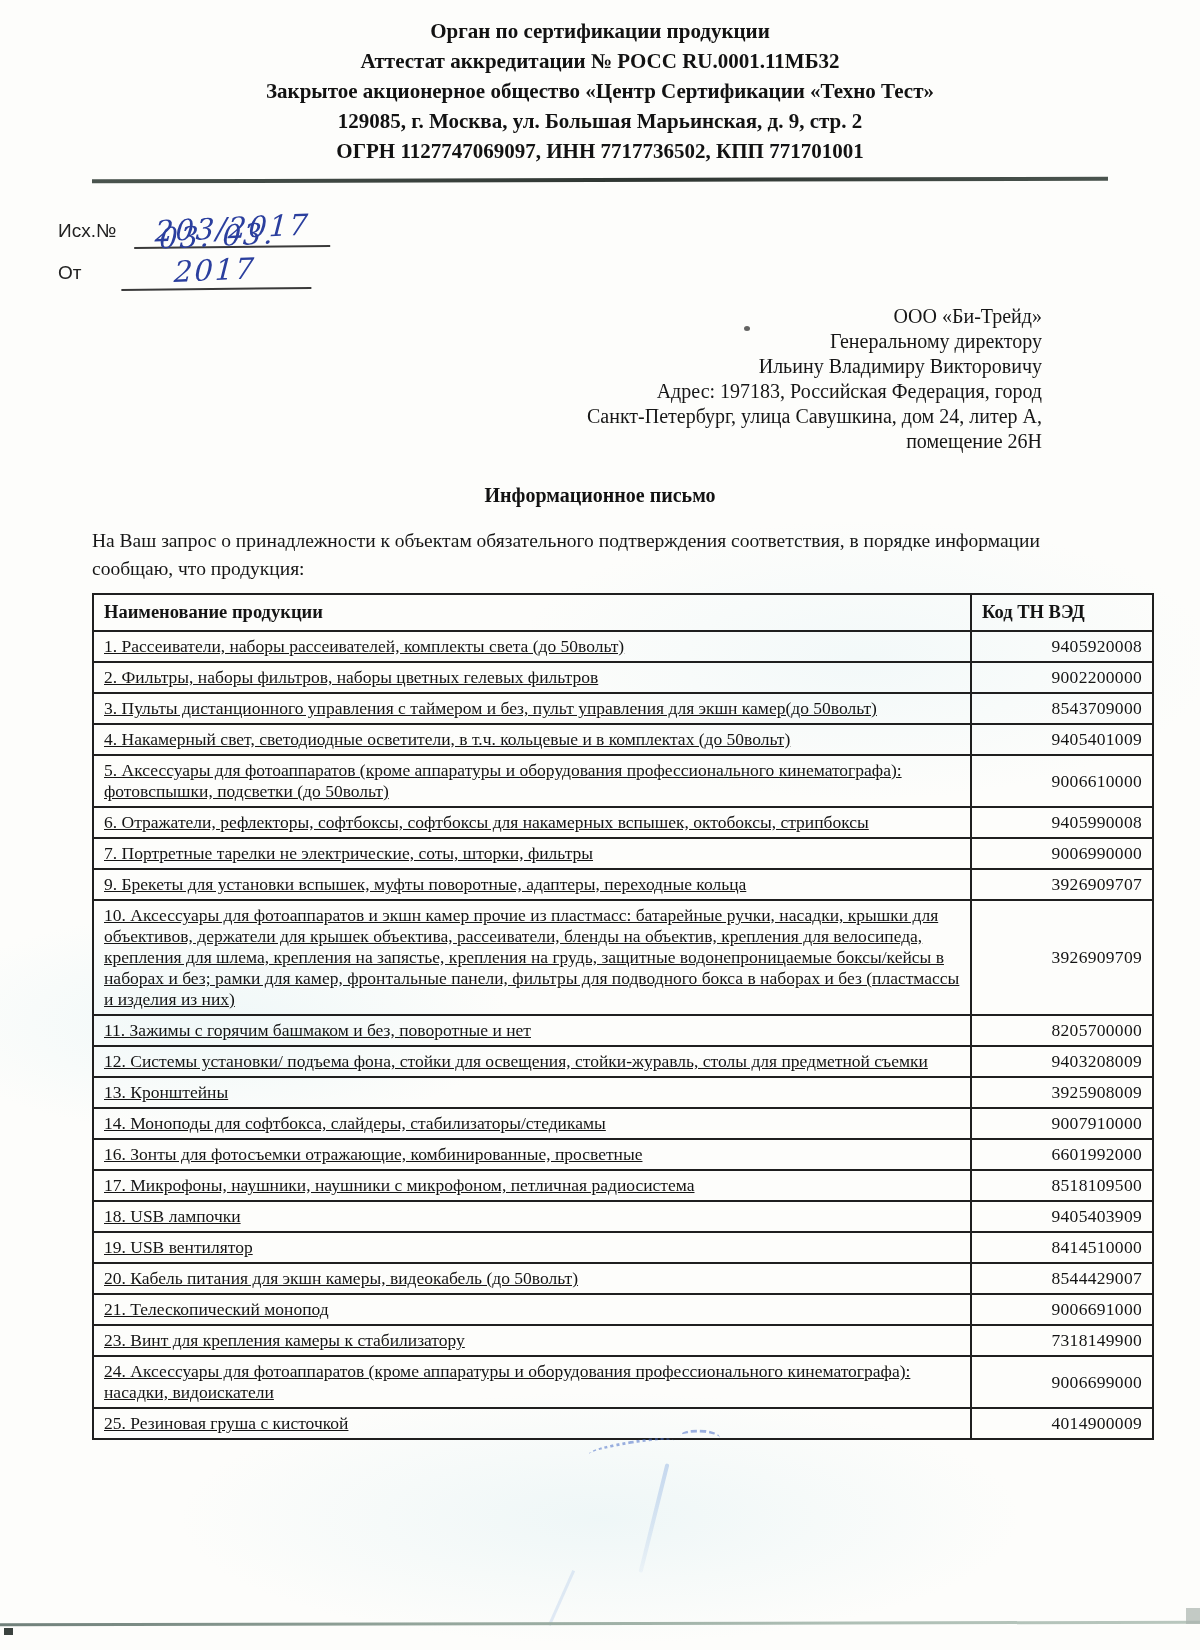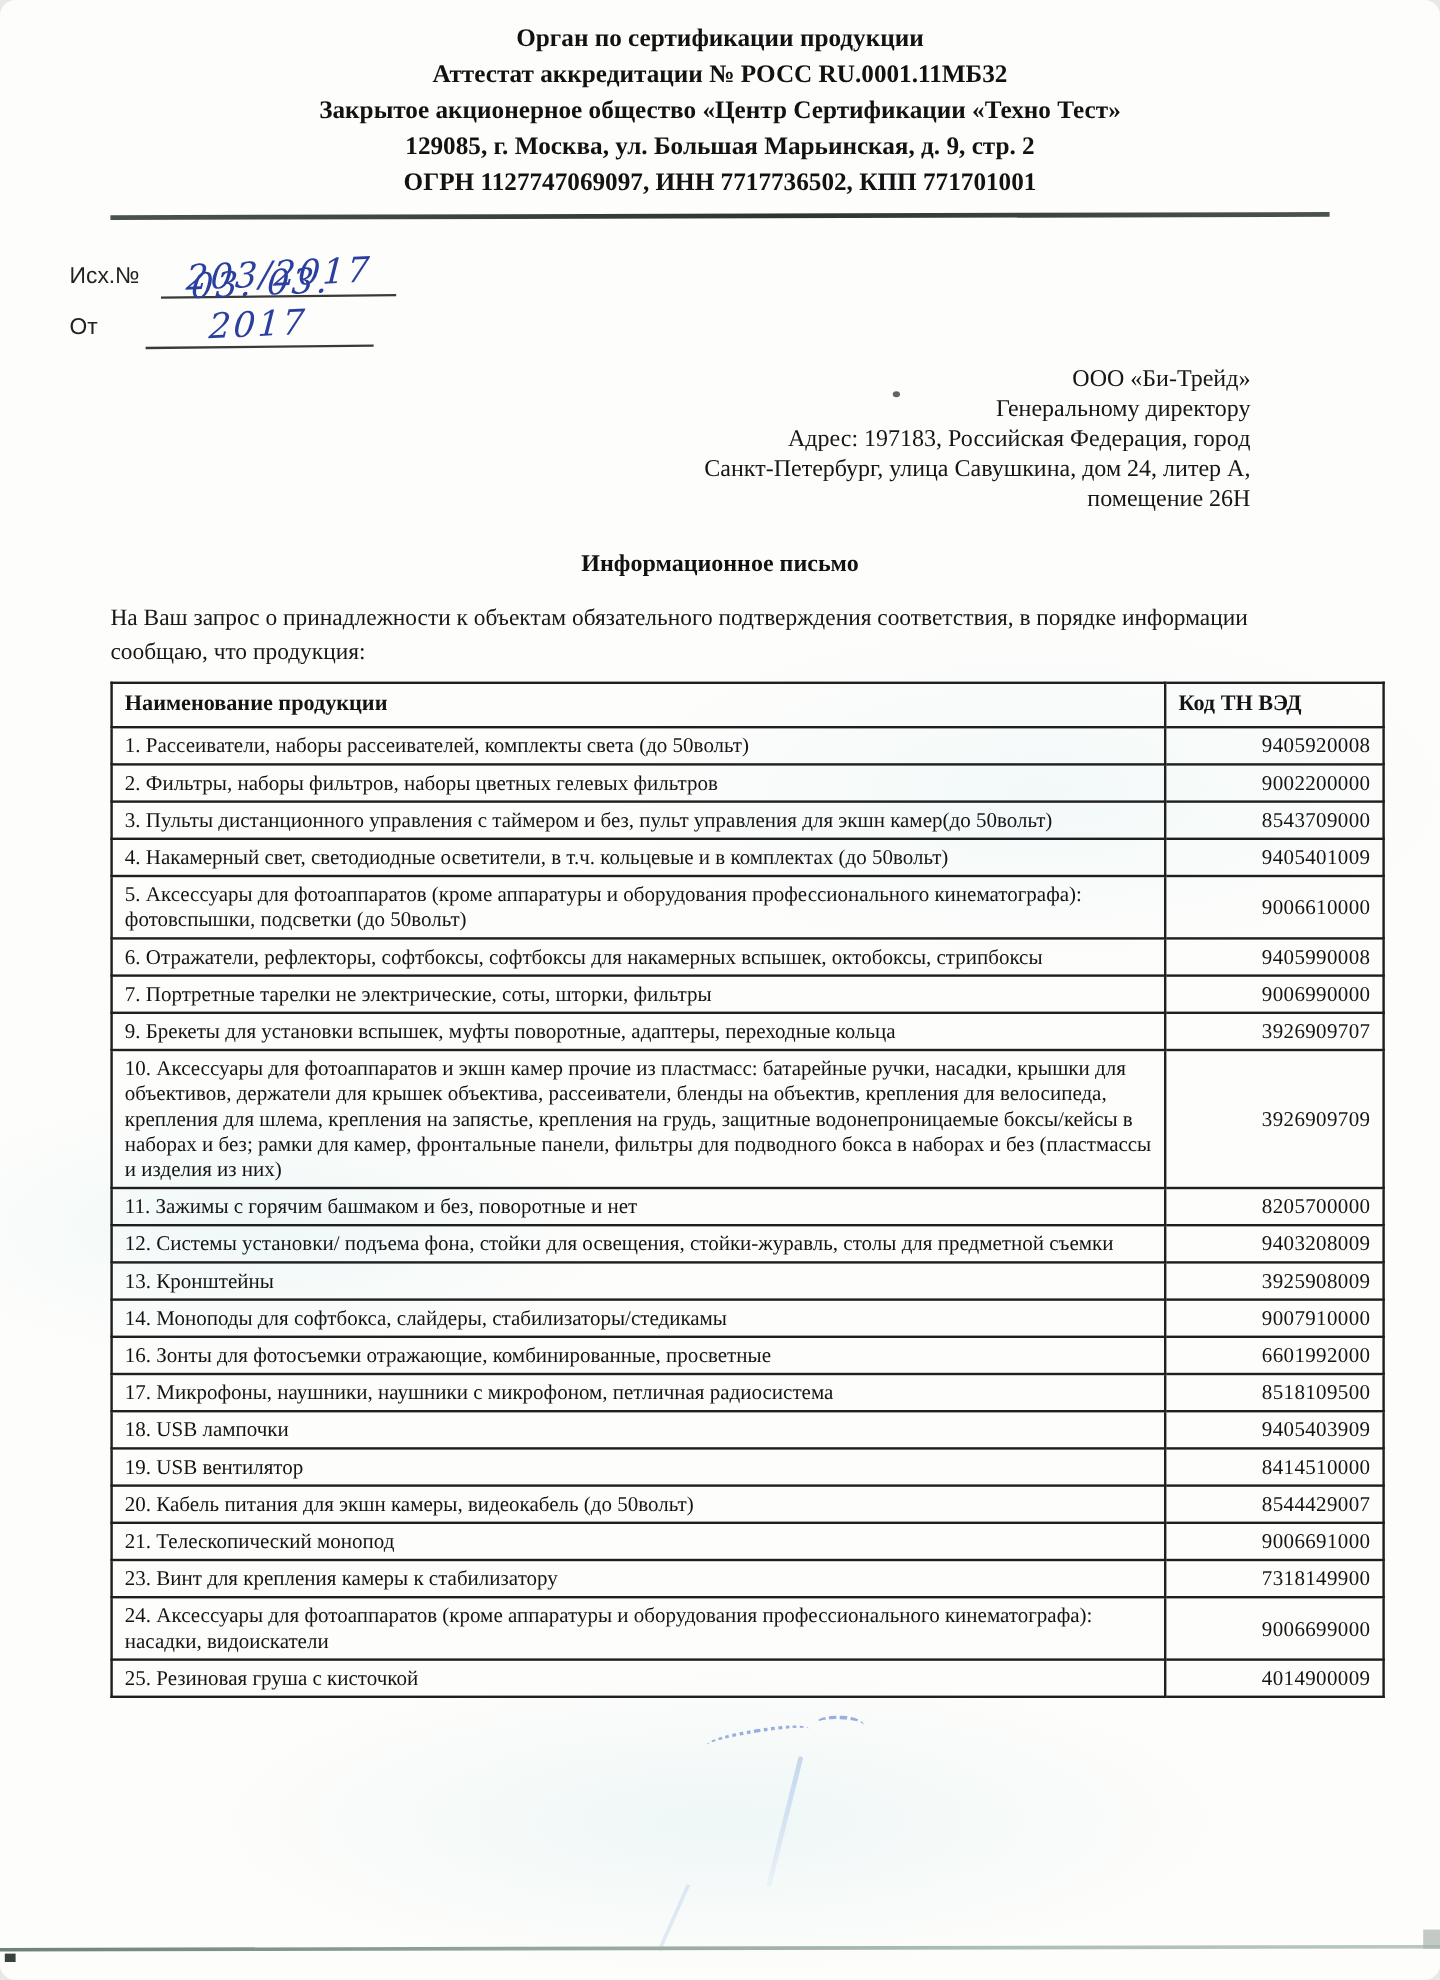--- a/index.html
+++ b/index.html
@@ -8,21 +8,20 @@
     width:1200px;height:1650px;
     margin:0 auto;
     background:
       radial-gradient(ellipse 420px 160px at 18% 62%, rgba(214,238,243,0.35), rgba(214,238,243,0) 70%),
       radial-gradient(ellipse 500px 200px at 72% 40%, rgba(216,238,244,0.28), rgba(216,238,244,0) 70%),
       radial-gradient(ellipse 600px 180px at 50% 92%, rgba(205,232,238,0.30), rgba(205,232,238,0) 70%),
       #fdfdfb;
     overflow:hidden;
     font-family:"Liberation Serif", serif;
     color:#1b1b1b;
-    border-radius:13px;
   }
   .content{padding:16px 92px 0 92px;}
 
   
   .letterhead{ text-align:center; font-weight:bold; font-size:21px; line-height:30px; color:#121212; }
   .rule{ margin-top:12px; height:4px; background:linear-gradient(to right,#4a544e,#2e3531 55%,#4a544e); transform:rotate(-0.15deg); }
 
   
   .ref-block{ margin-top:24px; margin-left:-34px; font-family:"Liberation Sans", sans-serif; font-size:19px; color:#222; }
   .ref-row{ height:42px; display:flex; align-items:flex-end; }
@@ -52,21 +51,21 @@
   table.products th, table.products td{
     border:2px solid #1f1f1f;
     font-size:17.5px; line-height:21px;
     padding:4px 10px;
     vertical-align:middle;
     color:#141414;
   }
   table.products th{ font-weight:bold; font-size:18.5px; padding:7px 10px; }
   th.name-h{ text-align:left; width:856px; }
   th.code-h{ text-align:left; width:160px; }
-  td.name-cell{ text-align:left; }
+  td.name-cell{ text-align:left;text-decoration:underline; }
   td.code-cell{ text-align:right; letter-spacing:0.3px; }
 
   
   .speck{ position:absolute; width:6px; height:5px; background:#3c3c3c; border-radius:50%; left:744px; top:326px; opacity:0.8; }
   .ink-smudge{ position:absolute; left:588px; top:1428px; width:140px; height:26px; transform:rotate(-6deg); }
   .ink-smudge .s1, .ink-smudge .s2{ position:absolute; border-top:3px dotted rgba(74,112,200,0.55); border-radius:50%; }
   .ink-smudge .s1{ left:0; top:10px; width:86px; height:10px; transform:rotate(-3deg); }
   .ink-smudge .s2{ left:92px; top:6px; width:40px; height:12px; transform:rotate(8deg); border-top-style:dashed; }
   .ink-streak{ position:absolute; left:652px; top:1462px; width:4px; height:112px; background:linear-gradient(to bottom, rgba(120,160,220,0.38), rgba(120,160,220,0.08)); transform:rotate(14deg); border-radius:3px; }
   .ink-streak2{ position:absolute; left:560px; top:1568px; width:3px; height:60px; background:rgba(130,170,225,0.22); transform:rotate(24deg); }
@@ -101,20 +100,21 @@
         <span class="ref-label">От</span>
         <span class="ref-line date">
           <span class="handwriting">03. 03. 2017</span>
         </span>
       </div>
     </div>
 
     <div class="recipient">
         <div class="rcpt-line">ООО «Би-Трейд»</div>
         <div class="rcpt-line">Генеральному директору</div>
+        <div class="rcpt-line">Ильину Владимиру Викторовичу</div>
         <div class="rcpt-line">Адрес: 197183, Российская Федерация, город</div>
         <div class="rcpt-line">Санкт-Петербург, улица Савушкина, дом 24, литер А,</div>
         <div class="rcpt-line">помещение 26Н</div>
       </div>
 
     <div class="letter-title">Информационное письмо</div>
 
     <div class="intro">На Ваш запрос о принадлежности к объектам обязательного подтверждения соответствия, в порядке информации сообщаю, что продукция:</div>
 
     <table class="products">

